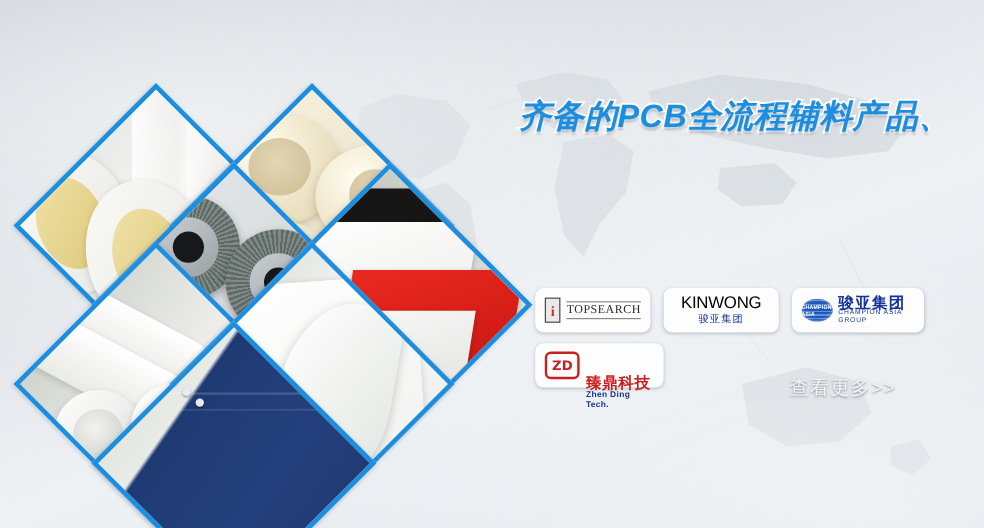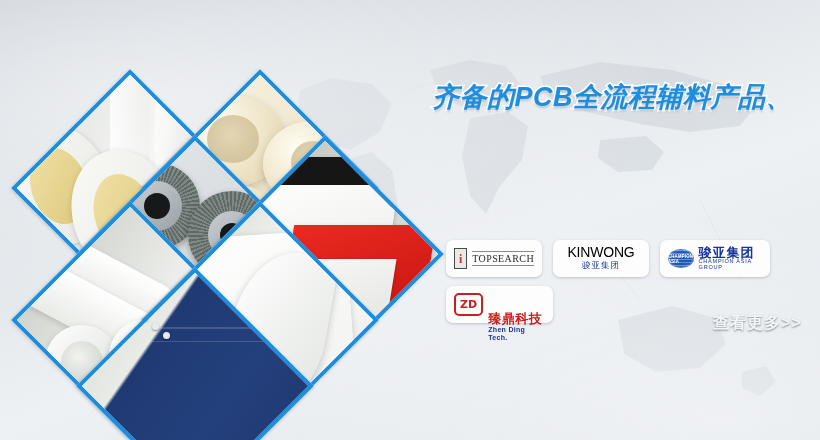--- a/index.html
+++ b/index.html
@@ -123,24 +123,24 @@
   .zd-badge{
     width:26px;height:19px;border:2px solid #c8201f;border-radius:5px;
     display:flex;align-items:center;justify-content:center;
     font-size:11px;font-weight:bold;color:#c8201f;line-height:1;font-family:"DejaVu Sans",sans-serif;
   }
   .zd-txt{line-height:1.08;}
   .zd-cn{font-size:13px;font-weight:bold;color:#c8201f;letter-spacing:.5px;}
   .zd-en{font-size:7px;font-weight:bold;color:#17349c;letter-spacing:.3px;}
   
   .more{
-    position:absolute;left:713px;top:313px;
+    position:absolute;left:658px;top:313px;
     font-size:16px;color:#f4f6f8;letter-spacing:1px;
     text-shadow:0 1px 2px rgba(90,100,112,.75);
-    cursor:pointer;white-space:nowrap;font-weight:bold;
+    cursor:pointer;white-space:nowrap;
   }
 </style>
 </head>
 <body>
 
 <div class="banner">
 
   <div class="worldmap">
     <svg viewBox="0 0 820 440" preserveAspectRatio="none" aria-hidden="true">
       <g fill="#b6bec7">

